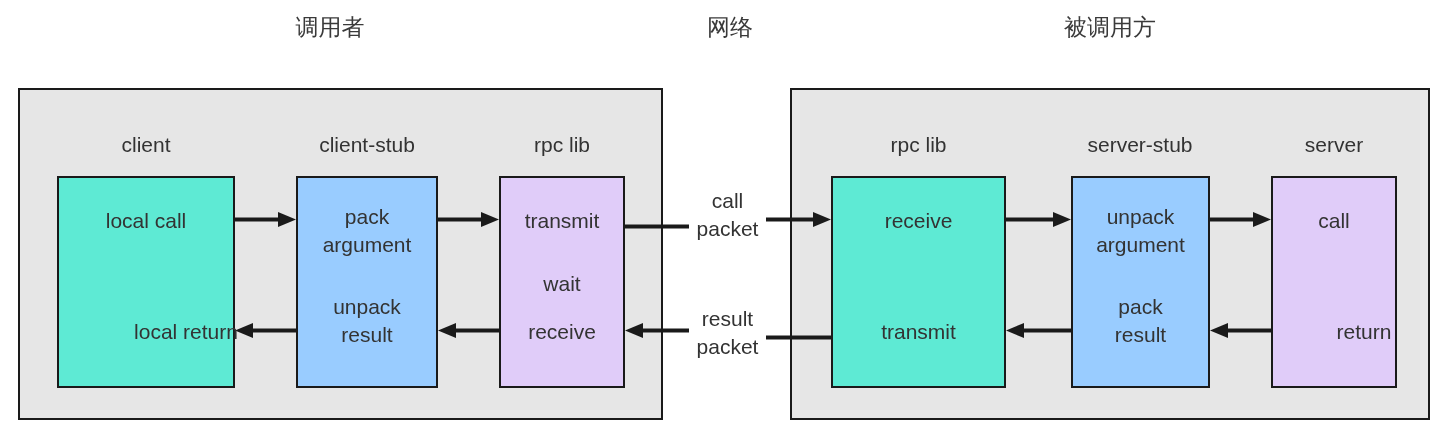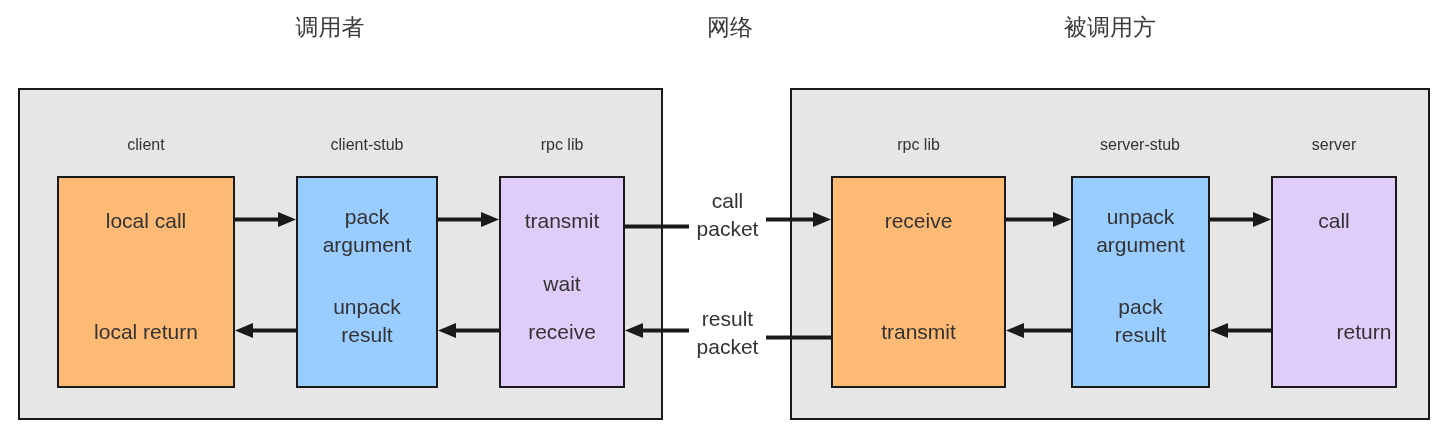--- a/index.html
+++ b/index.html
@@ -38,34 +38,34 @@
   .panel {
     position: absolute;
     background: #e6e6e6;
     border: 2px solid #1a1a1a;
     box-sizing: border-box;
   }
 
   
   .col-caption {
     position: absolute;
-    font-size: 16px;
+    font-size: 21px;
     line-height: 26px;
     color: #333333;
     text-align: center;
     white-space: nowrap;
   }
 
   
   .node {
     position: absolute;
     border: 2px solid #1a1a1a;
     box-sizing: border-box;
   }
-  .node.green  { background: #fdba74; }
+  .node.green  { background: #5eead4; }
   .node.blue   { background: #99ccff; }
   .node.purple { background: #e0ccf9; }
 
   
   .node-line {
     position: absolute;
     left: 0;
     width: 100%;
     text-align: center;
     font-size: 21px;
@@ -179,21 +179,21 @@
       <div class="col-caption" style="left: 57px; top: 132px; width: 178px;">client</div>
       <div class="col-caption" style="left: 296px; top: 132px; width: 142px;">client-stub</div>
       <div class="col-caption" style="left: 499px; top: 132px; width: 126px;">rpc lib</div>
       <div class="col-caption" style="left: 831px; top: 132px; width: 175px;">rpc lib</div>
       <div class="col-caption" style="left: 1060px; top: 132px; width: 160px;">server-stub</div>
       <div class="col-caption" style="left: 1271px; top: 132px; width: 126px;">server</div>
     </div>
   <div id="nodes-layer">
       <div class="node green" style="left: 57px; top: 176px; width: 178px; height: 212px;">
         <div class="node-line" style="top: 30px;">local call</div>
-        <div class="node-line" style="top: 141px;">local return</div>
+        <div class="node-line" style="top: 141px; margin-left: 40px;">local return</div>
       </div>
       <div class="node blue" style="left: 296px; top: 176px; width: 142px; height: 212px;">
         <div class="node-line" style="top: 26px;">pack</div>
         <div class="node-line" style="top: 54px;">argument</div>
         <div class="node-line" style="top: 116px;">unpack</div>
         <div class="node-line" style="top: 144px;">result</div>
       </div>
       <div class="node purple" style="left: 499px; top: 176px; width: 126px; height: 212px;">
         <div class="node-line" style="top: 30px;">transmit</div>
         <div class="node-line" style="top: 93px;">wait</div>

